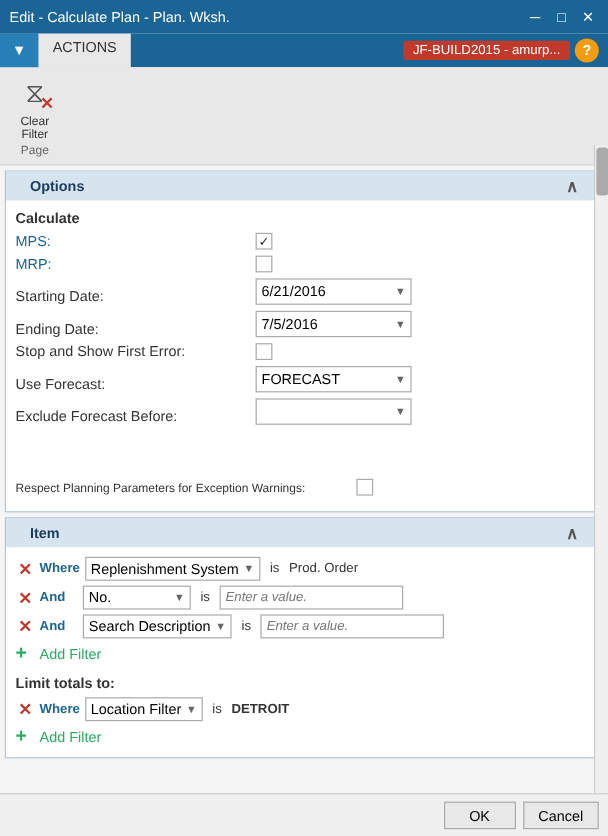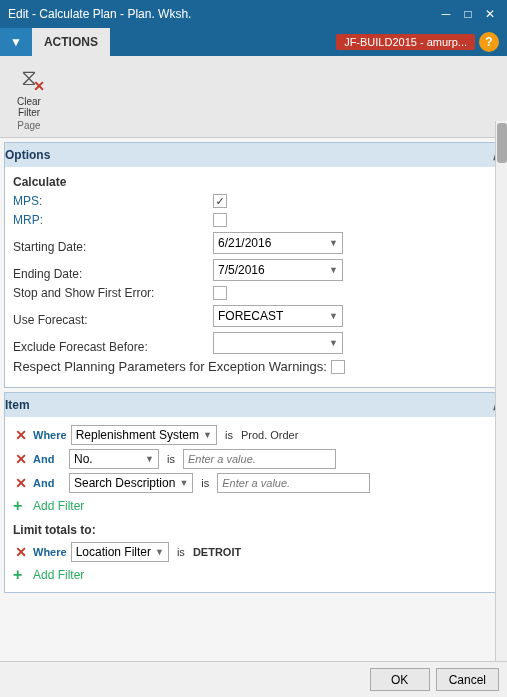--- a/index.html
+++ b/index.html
@@ -33,24 +33,24 @@
       display: flex;
       align-items: center;
       background: #1a6496;
       height: 28px;
     }
     .ribbon-tab-active {
       background: #e8e8e8;
       color: #333;
       padding: 4px 12px;
       font-size: 11px;
-      font-weight: bold;
+      font-weight: normal;
       height: 28px;
       display: flex;
-      align-items: center;
+      align-items: flex-start;
     }
     .ribbon-dropdown {
       background: #2980b9;
       color: white;
       border: none;
       padding: 4px 10px;
       font-size: 11px;
       cursor: pointer;
       height: 28px;
       display: flex;
@@ -142,21 +142,21 @@
     }
 
     
     .section {
       background: white;
       border: 1px solid #b0c4d8;
       margin-bottom: 4px;
     }
     .section-header {
       background: #d6e4f0;
-      padding: 4px 0;
+      padding: 4px 20px;
       font-weight: bold;
       font-size: 12px;
       display: flex;
       justify-content: space-between;
       align-items: center;
       color: #1a3a5c;
     }
     .section-collapse {
       font-size: 14px;
       color: #555;
@@ -439,21 +439,21 @@
 
       <div class="form-row">
         <span class="form-label-plain">Exclude Forecast Before:</span>
         <div class="form-select" style="min-width:130px;">
           <span></span>
           <span class="dropdown-arrow">▼</span>
         </div>
       </div>
 
       <div class="form-row">
-        <span class="form-label-plain" style="min-width:280px; font-size:13px;">Respect Planning Parameters for Exception Warnings:</span>
+        <span class="form-label-plain" style="min-width:280px; font-size:10px;margin-top:43px;">Respect Planning Parameters for Exception Warnings:</span>
         <div class="checkbox-custom" style="margin-left:4px;"></div>
       </div>
     </div>
   </div>
 
   <div class="section">
     <div class="section-header">
       <span>Item</span>
       <span class="section-collapse">∧</span>
     </div>

